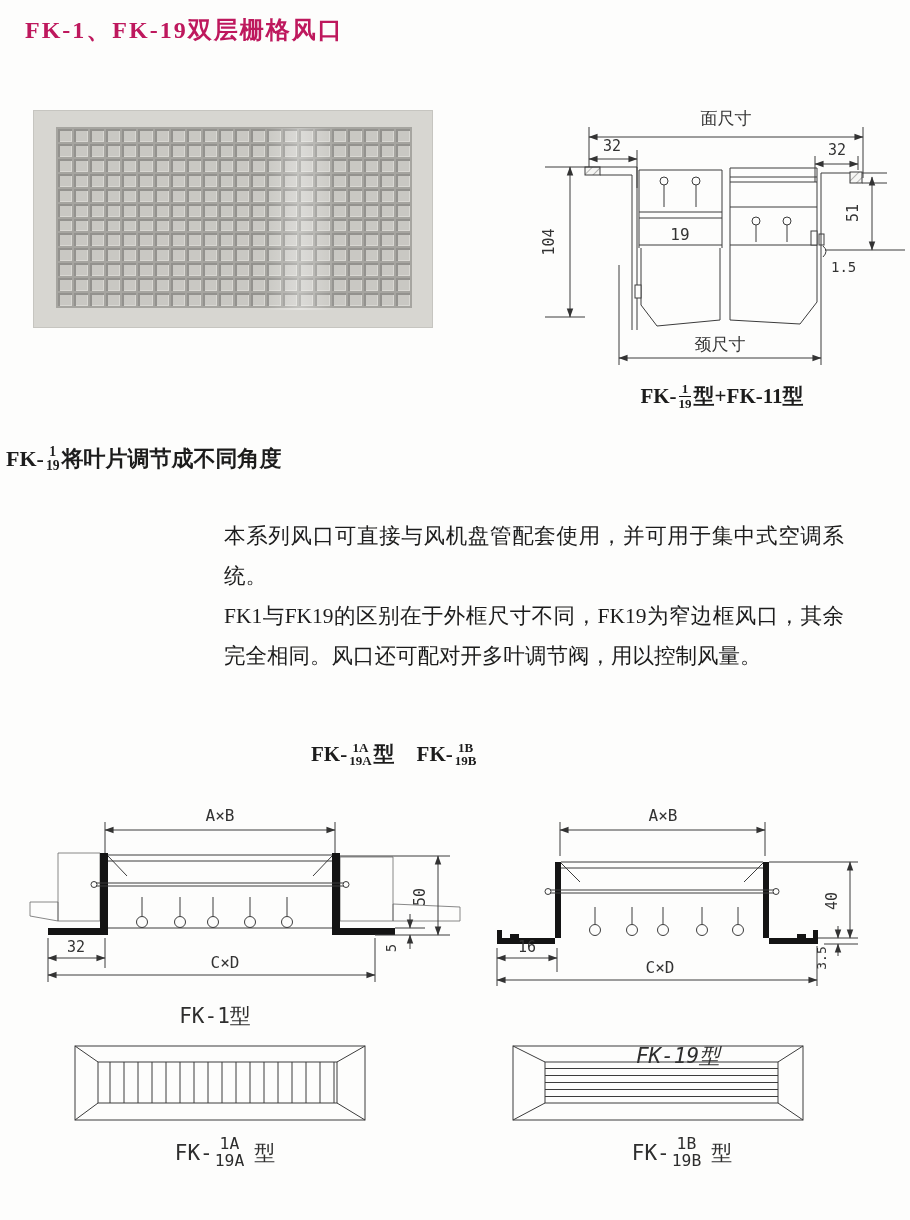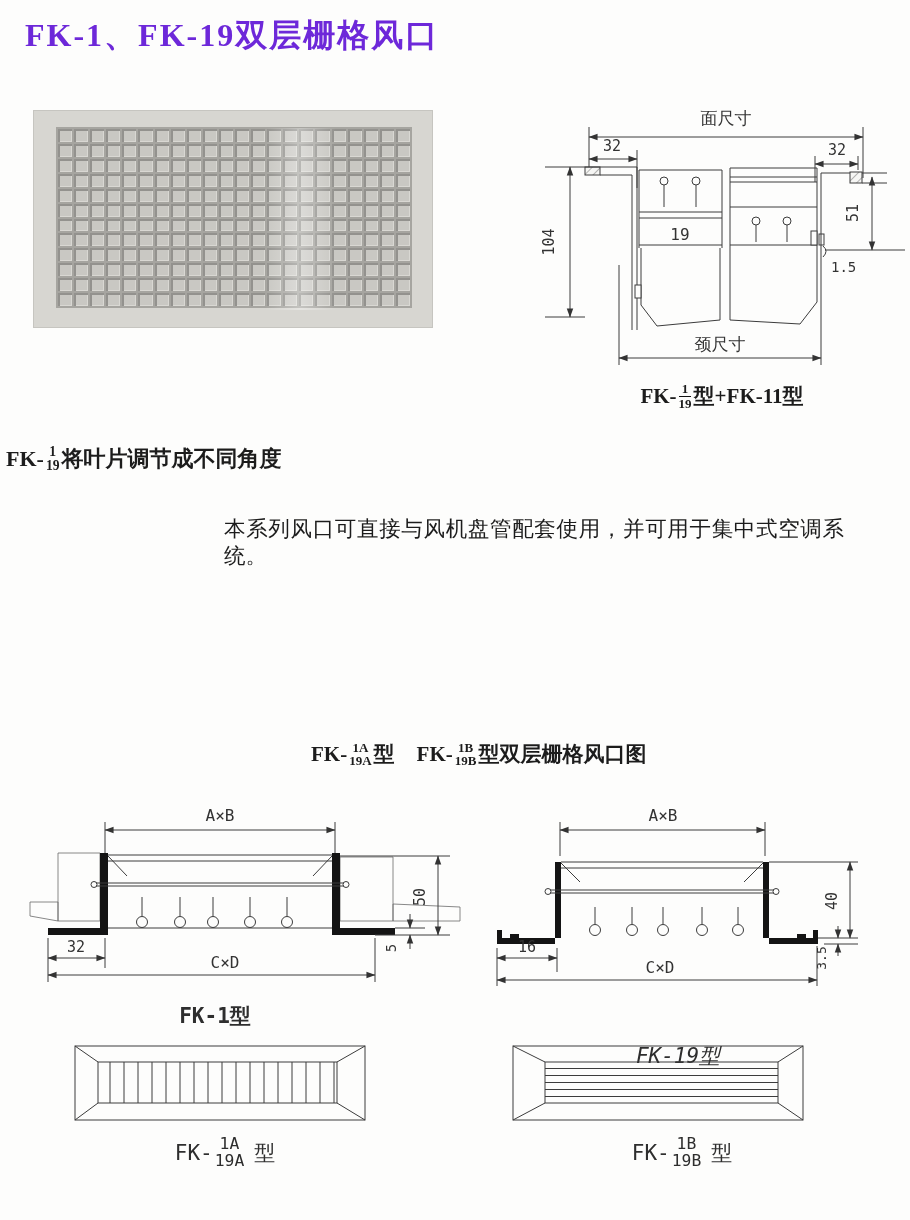--- a/index.html
+++ b/index.html
@@ -2,39 +2,39 @@
 <html><head>
 <meta charset="utf-8">
 <style>
   html,body{margin:0;padding:0;background:#e8e8e8;}
   #page{position:relative;width:910px;height:1220px;background:#fdfdfc;overflow:hidden;
         font-family:"Liberation Serif","DejaVu Serif",serif;color:#1c1c1c;}
 
   .abs{position:absolute;}
 
   
-  #title{left:25px;top:14px;font-size:32px;font-weight:700;letter-spacing:2px;color:#6d28d9;text-align:right;}
+  #title{left:25px;top:14px;font-size:24px;font-weight:700;letter-spacing:2px;color:#be185d;text-align:right;}
   #intro-heading{left:6px;top:444px;font-size:22px;font-weight:700;display:flex;align-items:center;}
-  #body-text{left:224px;top:516px;width:620px;font-size:21.5px;line-height:27px;text-align:justify;}
+  #body-text{left:224px;top:516px;width:620px;font-size:21.5px;line-height:40px;text-align:justify;}
   #body-text p{margin:0;}
   #diagram-heading{left:311px;top:740px;font-size:21px;font-weight:700;display:flex;align-items:center;gap:22px;}
   .hrow{display:flex;align-items:center;}
 
   
   .sfrac{display:inline-flex;flex-direction:column;align-items:center;line-height:1.02;margin:0 2px;}
   .sfrac .ft,.sfrac .fb{display:block;font-size:0.62em;}
   .sfrac.bar .ft{border-bottom:1.7px solid #111;padding:0 3px 1px;}
 
   
   #combined-caption{left:622px;top:382px;width:200px;font-size:21px;font-weight:700;
       display:flex;align-items:center;justify-content:center;}
 
   
   .cadcap{font-family:"DejaVu Sans Mono",monospace;color:#2e2e2e;font-weight:400;}
-  #cap-fk1{left:150px;top:1002px;width:130px;text-align:center;font-size:21px;font-weight:bold;}
+  #cap-fk1{left:150px;top:1002px;width:130px;text-align:center;font-size:21px;}
   #cap-fk19{left:613px;top:1042px;width:130px;text-align:center;font-size:21px;font-style:italic;}
   .frontcap{display:flex;align-items:center;justify-content:center;font-size:21px;}
   #cap-front-left{left:145px;top:1136px;width:160px;}
   #cap-front-right{left:602px;top:1136px;width:160px;}
   .cadcap .sfrac .ft,.cadcap .sfrac .fb{font-size:0.78em;}
   .frontcap .suf{margin-left:8px;}
 
   
   #photo{left:33px;top:110px;width:400px;height:218px;background:#d7d6d1;
          border:1px solid #c6c5c0;box-sizing:border-box;}
@@ -438,38 +438,38 @@
     <span>FK-</span>
       <span class="sfrac">
         <span class="ft">1</span>
         <span class="fb">19</span>
       </span>
       <span>将叶片调节成不同角度</span>
   </div>
 
   <div class="abs" id="body-text">
     <p>本系列风口可直接与风机盘管配套使用，并可用于集中式空调系统。</p>
+    <p>FK1与FK19的区别在于外框尺寸不同，FK19为窄边框风口，其余完全相同。风口还可配对开多叶调节阀，用以控制风量。</p>
   </div>
 
   <div class="abs" id="diagram-heading">
     <span class="hrow">
       <span>FK-</span>
         <span class="sfrac">
           <span class="ft">1A</span>
           <span class="fb">19A</span>
         </span>
         <span>型</span>
     </span>
     <span class="hrow">
       <span>FK-</span>
         <span class="sfrac">
           <span class="ft">1B</span>
           <span class="fb">19B</span>
         </span>
-        <span>型双层栅格风口图</span>
     </span>
   </div>
 
   <svg class="abs" style="left:30px;top:790px" width="430" height="235" viewBox="0 0 430 235">
 
     <text x="190" y="31" font-size="16" text-anchor="middle">A×B</text>
     <line class="ln" x1="75" y1="40" x2="305" y2="40" marker-start="url(#arr)" marker-end="url(#arr)"></line>
     <line class="ln" x1="75" y1="32" x2="75" y2="64"></line>
     <line class="ln" x1="305" y1="32" x2="305" y2="64"></line>
 

